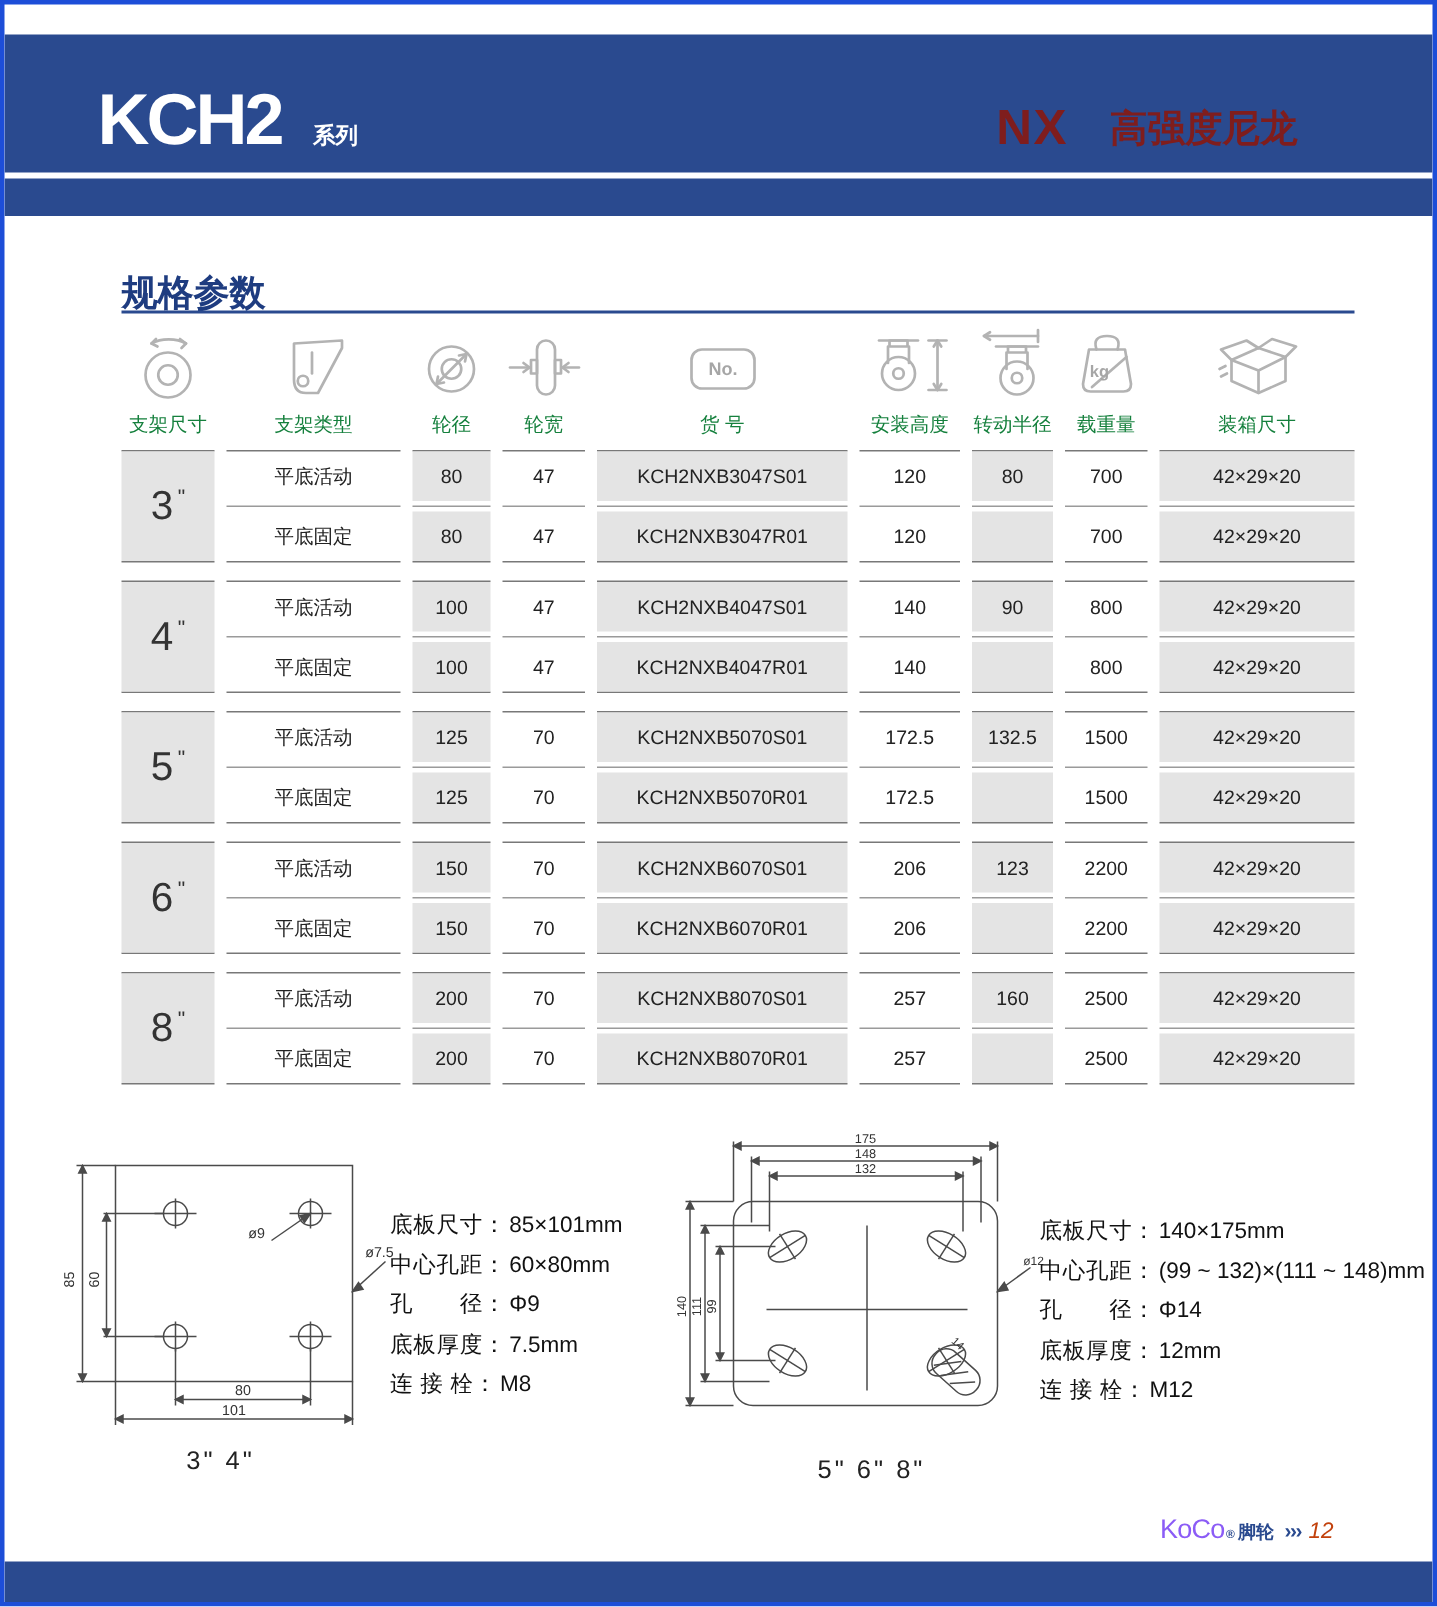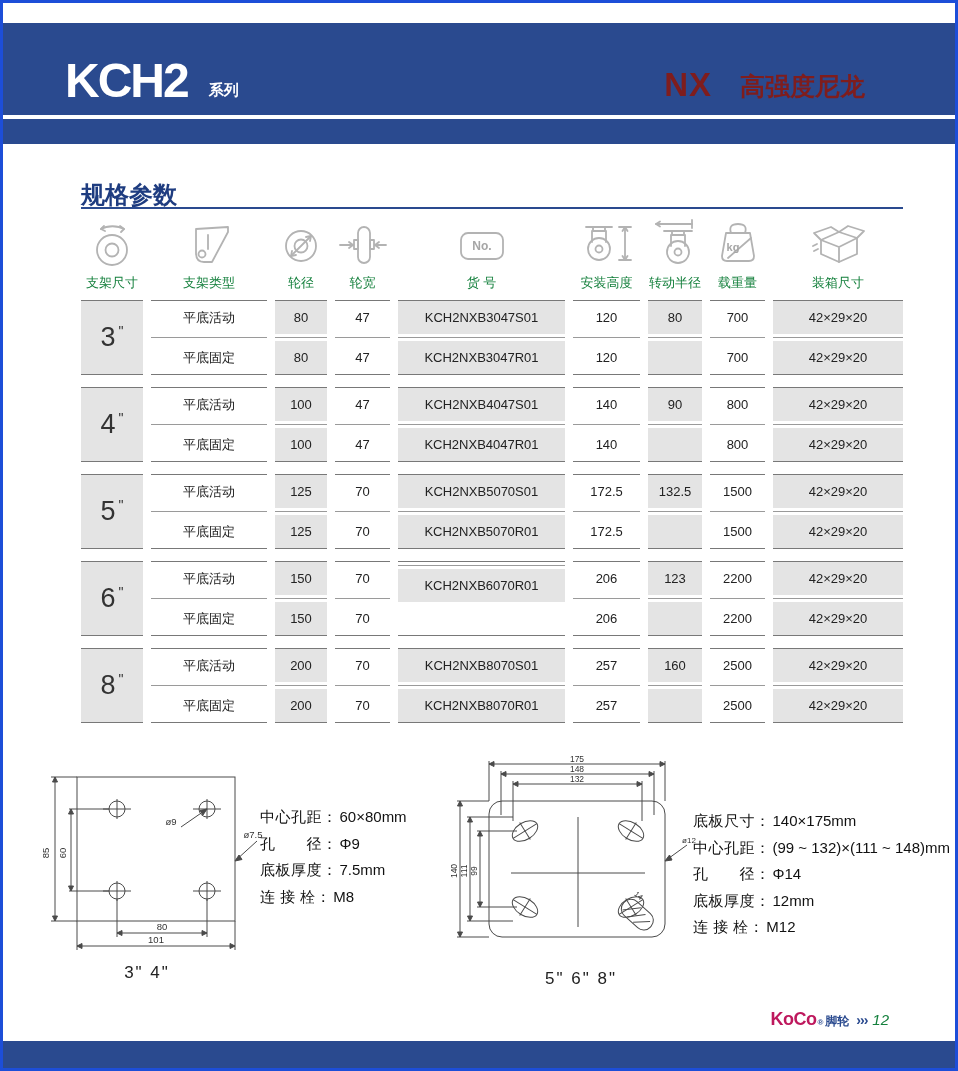--- a/index.html
+++ b/index.html
@@ -45,25 +45,25 @@
   .draw-caption{font-size:17px;color:#222;margin-top:4px;letter-spacing:2px;}
   .dwg{stroke:#4a4a4a;stroke-width:1;fill:none;}
   .dim-text{fill:#333;font-size:9.5px;font-family:"Liberation Sans",sans-serif;stroke:none;}
   .specs{position:absolute;font-size:15px;color:#111;line-height:26.5px;white-space:nowrap;}
   .specs-left{left:257px;top:801px;}
   .specs-right{left:690px;top:805px;}
   .spec-label{letter-spacing:0.5px;}
   .spec-value{margin-left:2px;}
 
   .footer-line{position:absolute;right:66px;top:1006px;display:flex;align-items:baseline;}
-  .brand{font-size:18px;font-weight:bold;color:#be185d;letter-spacing:-0.5px;}
+  .brand{font-size:18px;font-weight:normal;color:#8b5cf6;letter-spacing:-0.5px;}
   .brand-reg{font-size:8px;color:#2a4a8f;font-weight:bold;margin:0 2px 0 1px;vertical-align:super;}
   .brand-cn{font-size:12px;font-weight:bold;color:#2a4a8f;text-align:right;}
   .chevrons{font-size:14px;font-weight:bold;color:#2a4a8f;margin:0 5px 0 7px;letter-spacing:-1px;}
-  .page-num{font-size:15px;font-style:italic;color:#15803d;}
+  .page-num{font-size:15px;font-style:italic;color:#c2410c;}
 </style>
 </head>
 <body>
 
 <div class="page">
 
   <div class="band band-top"></div>
   <div class="band band-sub"></div>
 
   <div class="series-wrap">
@@ -357,20 +357,21 @@
           <div class="c g">150</div>
           <div class="sep"></div>
           <div class="c g">150</div>
         </div>
       <div class="col">
           <div class="c">70</div>
           <div class="sep"></div>
           <div class="c">70</div>
         </div>
       <div class="col">
+          <div class="c g">KCH2NXB6070S01</div>
           <div class="sep"></div>
           <div class="c g">KCH2NXB6070R01</div>
         </div>
       <div class="col">
           <div class="c">206</div>
           <div class="sep"></div>
           <div class="c">206</div>
         </div>
       <div class="col">
           <div class="c g">123</div>
@@ -488,20 +489,21 @@
         <path d="M178 44 l-7 1.5 l3 4.5 z" fill="#4a4a4a"></path>
       <text x="142" y="60" text-anchor="middle" class="dim-text">ø9</text>
       <line x1="206" y1="96" x2="228" y2="76"></line>
         <path d="M206 96 l7 -1.5 l-3 -4.5 z" fill="#4a4a4a"></path>
       <text x="224" y="73" text-anchor="middle" class="dim-text">ø7.5</text>
     </svg>
     <div class="draw-caption">3"  4"</div>
   </div>
 
   <div class="specs specs-left">
+    <div><span class="spec-label">底板尺寸：</span><span class="spec-value">85×101mm</span></div>
     <div><span class="spec-label">中心孔距：</span><span class="spec-value">60×80mm</span></div>
     <div><span class="spec-label">孔　　径：</span><span class="spec-value">Φ9</span></div>
     <div><span class="spec-label">底板厚度：</span><span class="spec-value">7.5mm</span></div>
     <div><span class="spec-label">连 接 栓：</span><span class="spec-value">M8</span></div>
   </div>
 
   <div class="draw draw-right">
     <svg width="260" height="206" viewBox="0 0 260 206" class="dwg">
       <rect x="38" y="46" width="176" height="136" rx="13"></rect>
 

